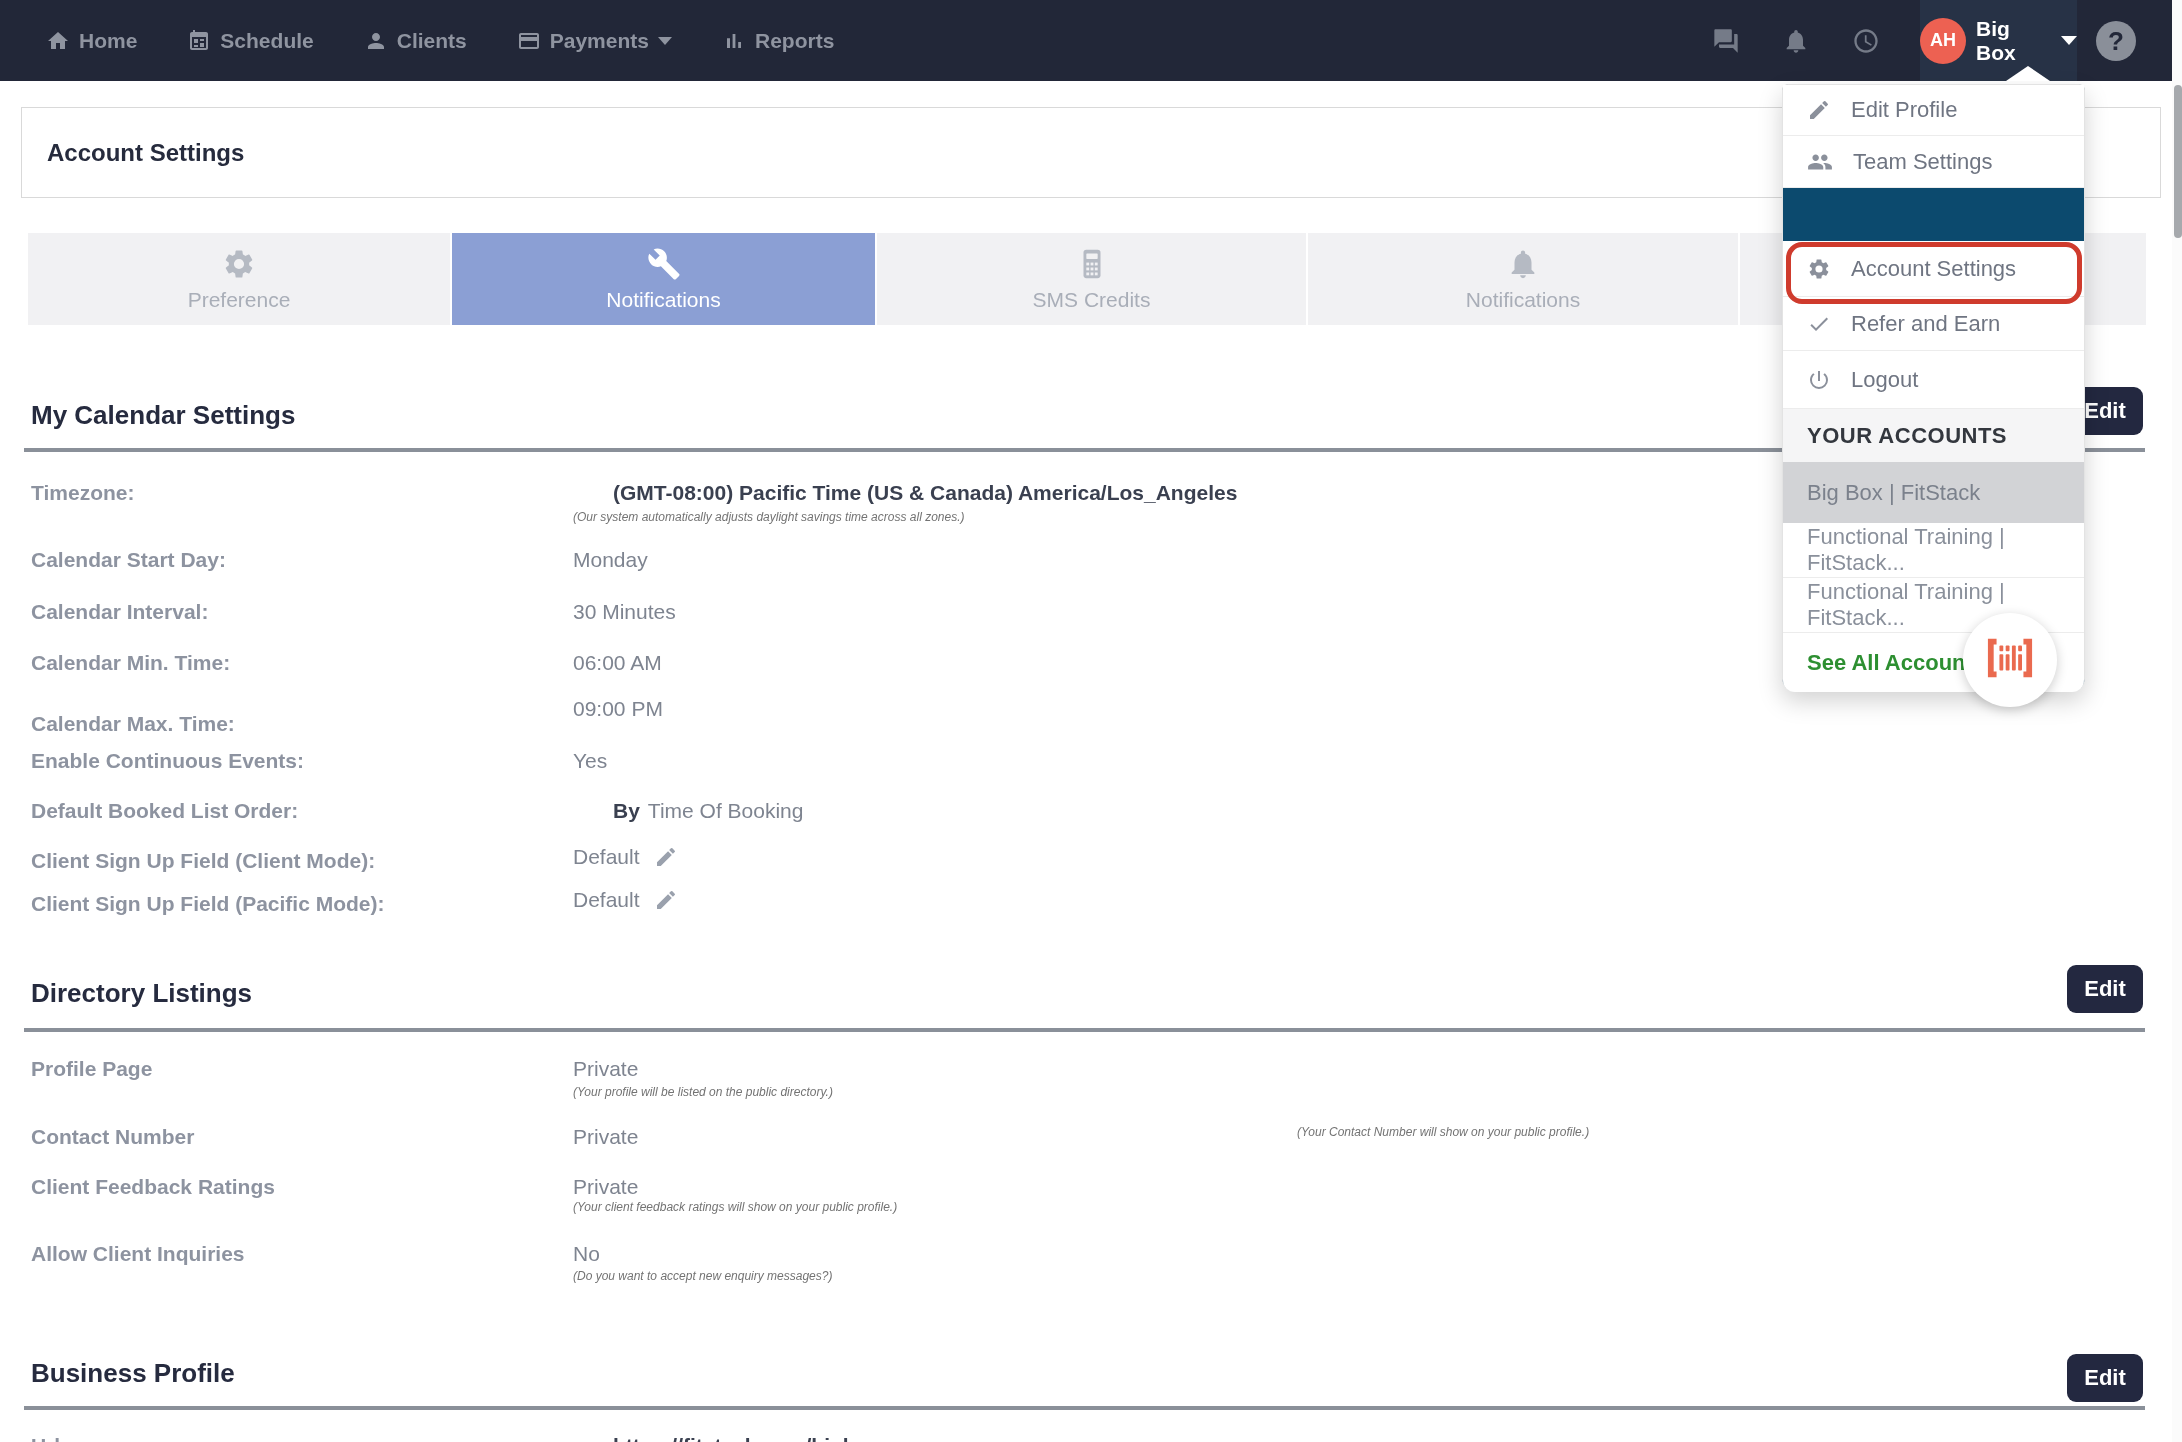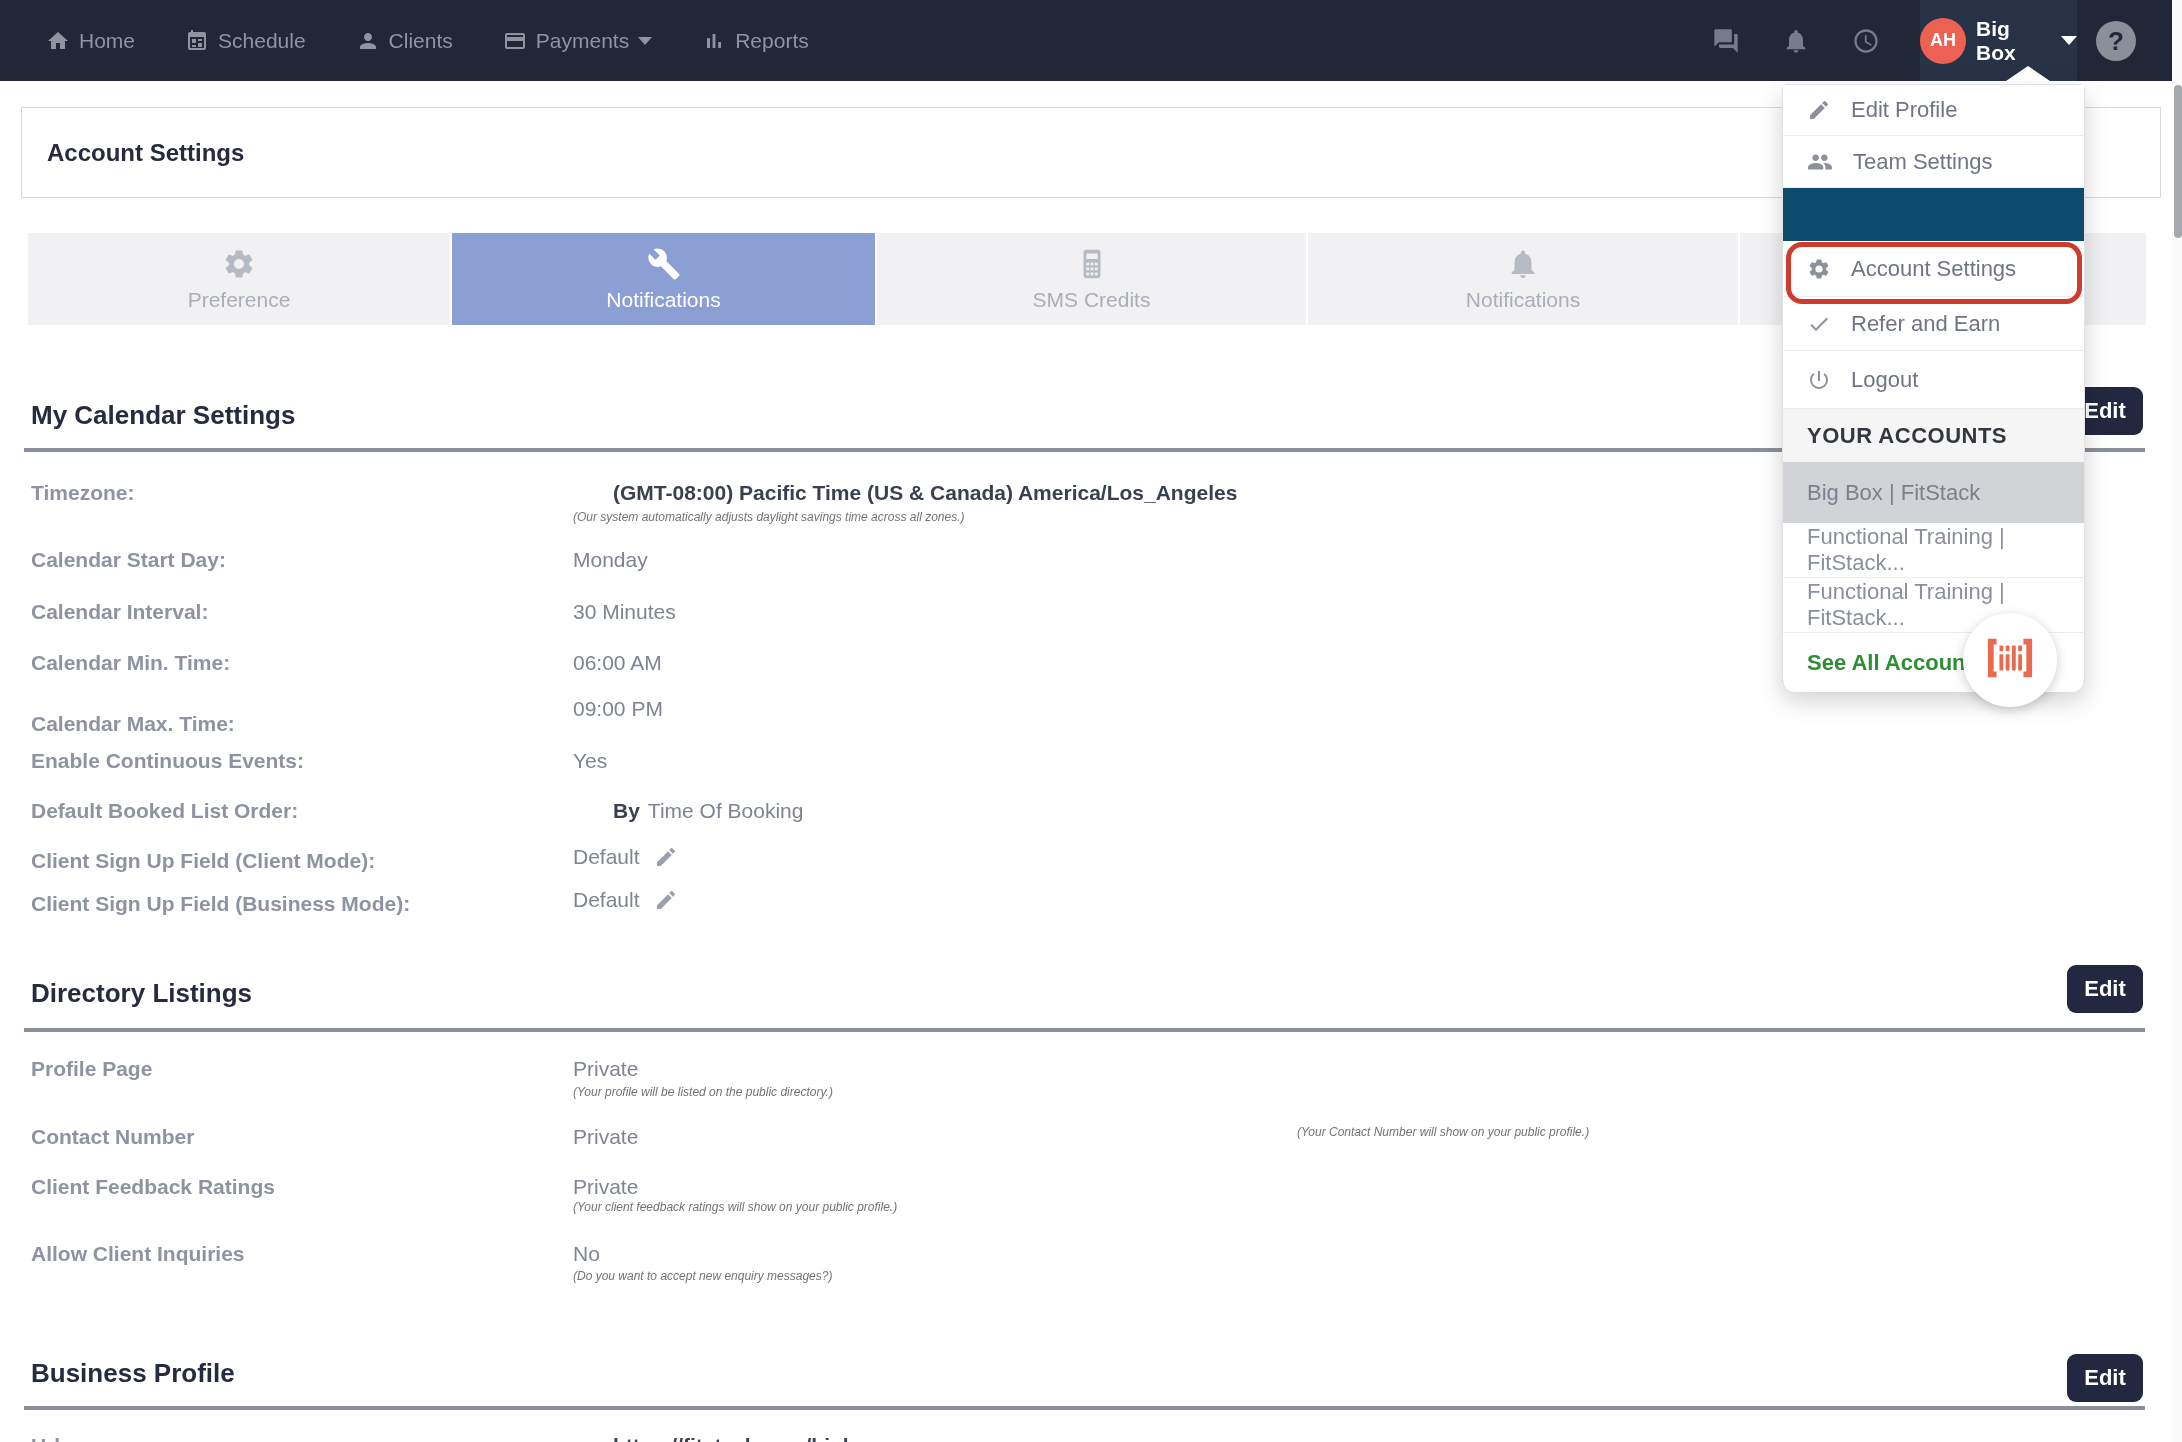--- a/index.html
+++ b/index.html
@@ -15,21 +15,21 @@
   #navbar {
     position: absolute; top: 0; left: 0; width: 2182px; height: 81px;
     background: #222738; z-index: 5;
   }
   .nav-left {
     position: absolute; left: 46px; top: 0; height: 81px;
     display: flex; align-items: center; gap: 50px;
   }
   .nav-item {
     display: flex; align-items: center; gap: 9px;
-    color: #8f94a0; font-size: 21px; font-weight: 400; cursor: pointer;
+    color: #8f94a0; font-size: 21px; font-weight: 700; cursor: pointer;
   }
   .nav-item svg { display: block; }
   .nav-iconbar {
     position: absolute; left: 1712px; top: 0; height: 81px;
     display: flex; align-items: center; gap: 42px; color: #757b88;
   }
   .nav-iconbar .nicon { cursor: pointer; display: flex; }
   .user-segment {
     position: absolute; left: 1920px; top: 0; width: 157px; height: 81px;
     background: #273246; display: flex; align-items: center; justify-content: center;
@@ -296,21 +296,21 @@
 <div class="row-label" style="top:849px">Client Sign Up Field (Client Mode):</div>
 <div class="row-value" style="top:845px">
   <span>Default</span>
   <span class="pencil">
       <svg width="24" height="24" viewBox="0 0 24 24" fill="currentColor">
         <path d="M3 17.25V21h3.75L17.81 9.94l-3.75-3.75L3 17.25zM20.71 7.04a.996.996 0 0 0 0-1.41l-2.34-2.34a.996.996 0 0 0-1.41 0l-1.83 1.83 3.75 3.75 1.83-1.83z"></path>
       </svg>
     </span>
 </div>
 
-<div class="row-label" style="top:892px">Client Sign Up Field (Business Mode):</div>
+<div class="row-label" style="top:892px">Client Sign Up Field (Pacific Mode):</div>
 <div class="row-value" style="top:888px">
   <span>Default</span>
   <span class="pencil">
       <svg width="24" height="24" viewBox="0 0 24 24" fill="currentColor">
         <path d="M3 17.25V21h3.75L17.81 9.94l-3.75-3.75L3 17.25zM20.71 7.04a.996.996 0 0 0 0-1.41l-2.34-2.34a.996.996 0 0 0-1.41 0l-1.83 1.83 3.75 3.75 1.83-1.83z"></path>
       </svg>
     </span>
 </div>
 
 <div class="sec-title" style="top:978px">Directory Listings</div>

